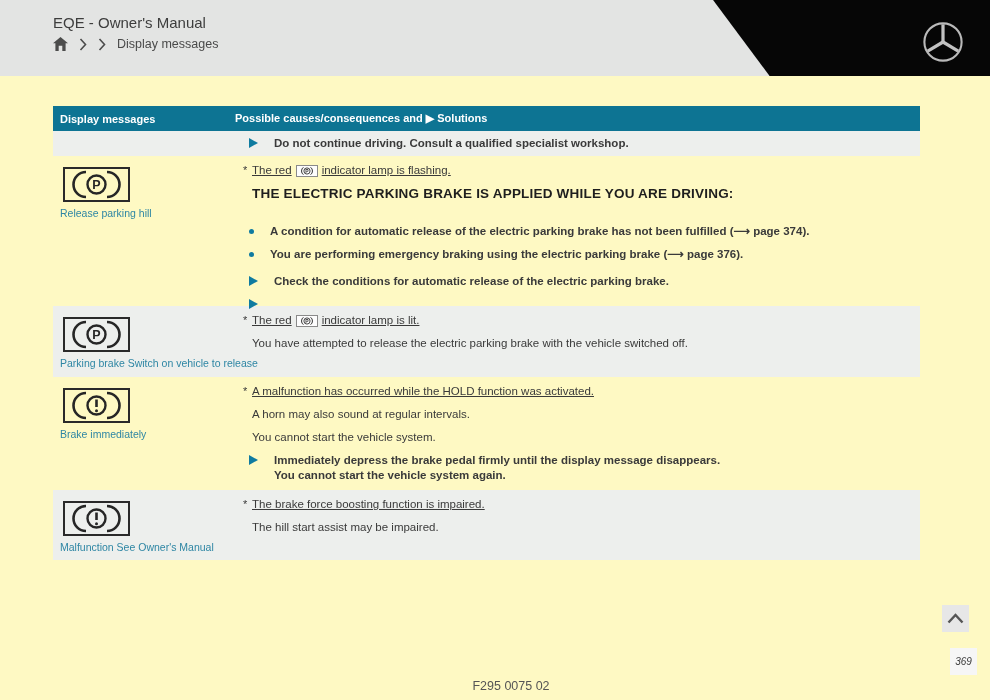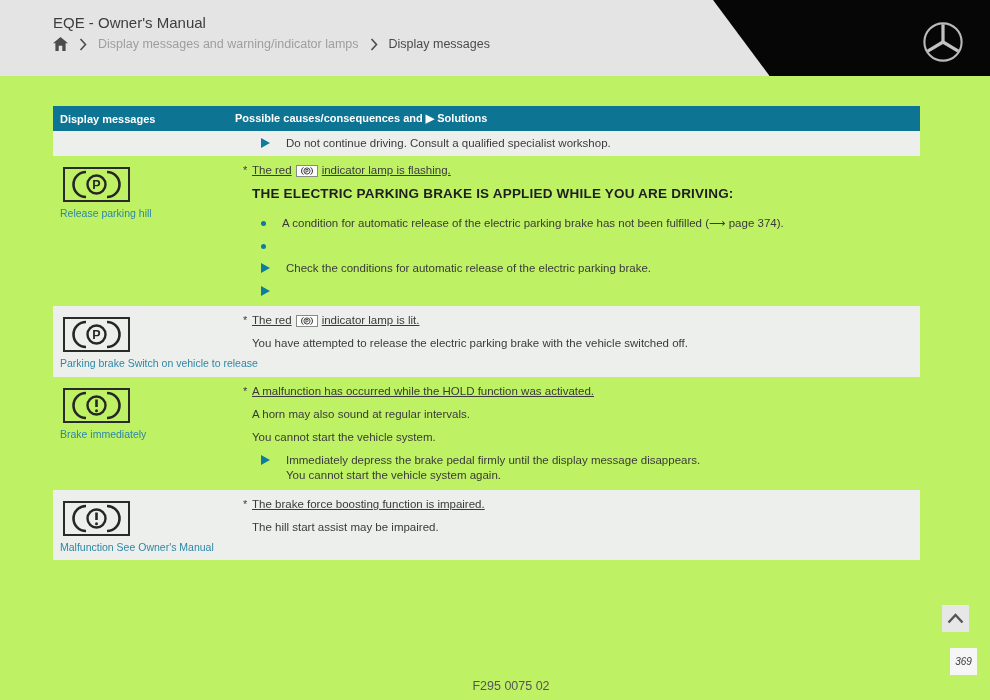--- a/index.html
+++ b/index.html
@@ -1,16 +1,16 @@
 <!DOCTYPE html>
 <html><head>
 <meta charset="utf-8">
 <style>
   html,body{margin:0;padding:0;background:#fff;font-family:"Liberation Sans",sans-serif;}
-  .page{position:relative;width:990px;height:700px;overflow:hidden;background:#bef264;}
+  .page{position:relative;width:990px;height:700px;overflow:hidden;background:#fef9c3;}
 
   
   .topbar{position:absolute;left:0;top:0;width:990px;height:76px;background:#e3e4e3;}
   .title{position:absolute;left:53px;top:14px;font-size:15px;color:#3d3d3d;}
   .breadcrumb{position:absolute;left:53px;top:37px;display:flex;align-items:center;gap:11px;font-size:12.5px;}
   .crumb-muted{color:#9e9e9e;}
   .crumb-current{color:#4a4a4a;}
   .wedge{position:absolute;right:0;top:0;width:290px;height:76px;background:#060606;
          clip-path:polygon(4.5% 0,100% 0,100% 100%,24% 100%);}
   .logo{position:absolute;right:26px;top:21px;width:42px;height:42px;}
@@ -28,22 +28,22 @@
   .r0 .cell-right{padding-top:5px;}
 
   .symbol-box{width:63px;height:31px;border:2px solid #2a2a2a;background:transparent;
               display:flex;align-items:center;justify-content:center;}
   .caption{margin-top:5px;margin-left:-3px;color:#2e86a4;font-size:10.5px;white-space:nowrap;}
 
   .line{font-size:11.5px;color:#3a3a3a;line-height:15px;margin-bottom:8px;display:flex;align-items:flex-start;}
   .ast{width:9px;font-size:11px;color:#3a3a3a;flex:none;}
   .txt{flex:1;text-decoration:underline;}
   .plain{margin-left:9px;}
-  .heading{margin-left:9px;font-size:13.5px;font-weight:bold;color:#1e1e1e;margin-top:4px;margin-bottom:15px;letter-spacing:.2px;}
-  .marker-line{margin-left:18px;}
+  .heading{margin-left:9px;font-size:13.5px;font-weight:bold;color:#1e1e1e;margin-top:4px;margin-bottom:23px;letter-spacing:.2px;}
+  .marker-line{margin-left:6px;font-weight:bold;}
   .bullet{width:5px;height:5px;border-radius:50%;background:#0f7ba0;margin-top:5px;flex:none;}
   .tri{width:0;height:0;border-left:9px solid #0f7ba0;border-top:5px solid transparent;border-bottom:5px solid transparent;margin-top:2px;flex:none;}
   .mtxt{margin-left:16px;}
   .gap-before{margin-top:12px;}
   .mini-ind{display:inline-block;border:1px solid #8a8a8a;background:#fdfdfd;padding:0 1px;margin:0 4px;vertical-align:-2px;line-height:0;}
 
   
   .figcode{position:absolute;left:16px;top:679px;width:990px;text-align:center;font-size:12.5px;color:#555;}
   .scrolltop{position:absolute;left:942px;top:605px;width:27px;height:27px;background:#e7e7e7;border:0;
              display:flex;align-items:center;justify-content:center;cursor:pointer;padding:0;}
@@ -62,21 +62,20 @@
       <span style="line-height:0;">
         <svg width="15" height="14" viewBox="0 0 15 14">
             <path d="M7.5 0 L15 6.2 H12.6 V14 H9.3 V8.8 H5.7 V14 H2.4 V6.2 H0 Z" fill="#4c4c4c"></path>
           </svg>
       </span>
       <span style="line-height:0;">
         <svg width="8" height="13" viewBox="0 0 8 13">
             <polyline points="1.5,1 6.5,6.5 1.5,12" fill="none" stroke="#4c4c4c" stroke-width="1.6"></polyline>
           </svg>
       </span>
-      <span class="crumb-muted">Display messages and warning/indicator lamps</span>
       <span style="line-height:0;">
         <svg width="8" height="13" viewBox="0 0 8 13">
             <polyline points="1.5,1 6.5,6.5 1.5,12" fill="none" stroke="#4c4c4c" stroke-width="1.6"></polyline>
           </svg>
       </span>
       <span class="crumb-current">Display messages</span>
     </nav>
 
     <div class="wedge"></div>
     <span class="logo">
@@ -130,20 +129,21 @@
                 </svg></span><span>indicator lamp is flashing.</span>
           </span>
         </div>
         <div class="line heading">THE ELECTRIC PARKING BRAKE IS APPLIED WHILE YOU ARE DRIVING:</div>
         <div class="line marker-line">
           <span class="bullet"></span>
           <span class="mtxt">A condition for automatic release of the electric parking brake has not been fulfilled (⟶ page 374).</span>
         </div>
         <div class="line marker-line">
           <span class="bullet"></span>
+          <span class="mtxt">You are performing emergency braking using the electric parking brake (⟶ page 376).</span>
         </div>
         <div class="line marker-line gap-before">
           <span class="tri"></span>
           <span class="mtxt">Check the conditions for automatic release of the electric parking brake.</span>
         </div>
         <div class="line marker-line">
           <span class="tri"></span>
         </div>
       </div>
     </section>

